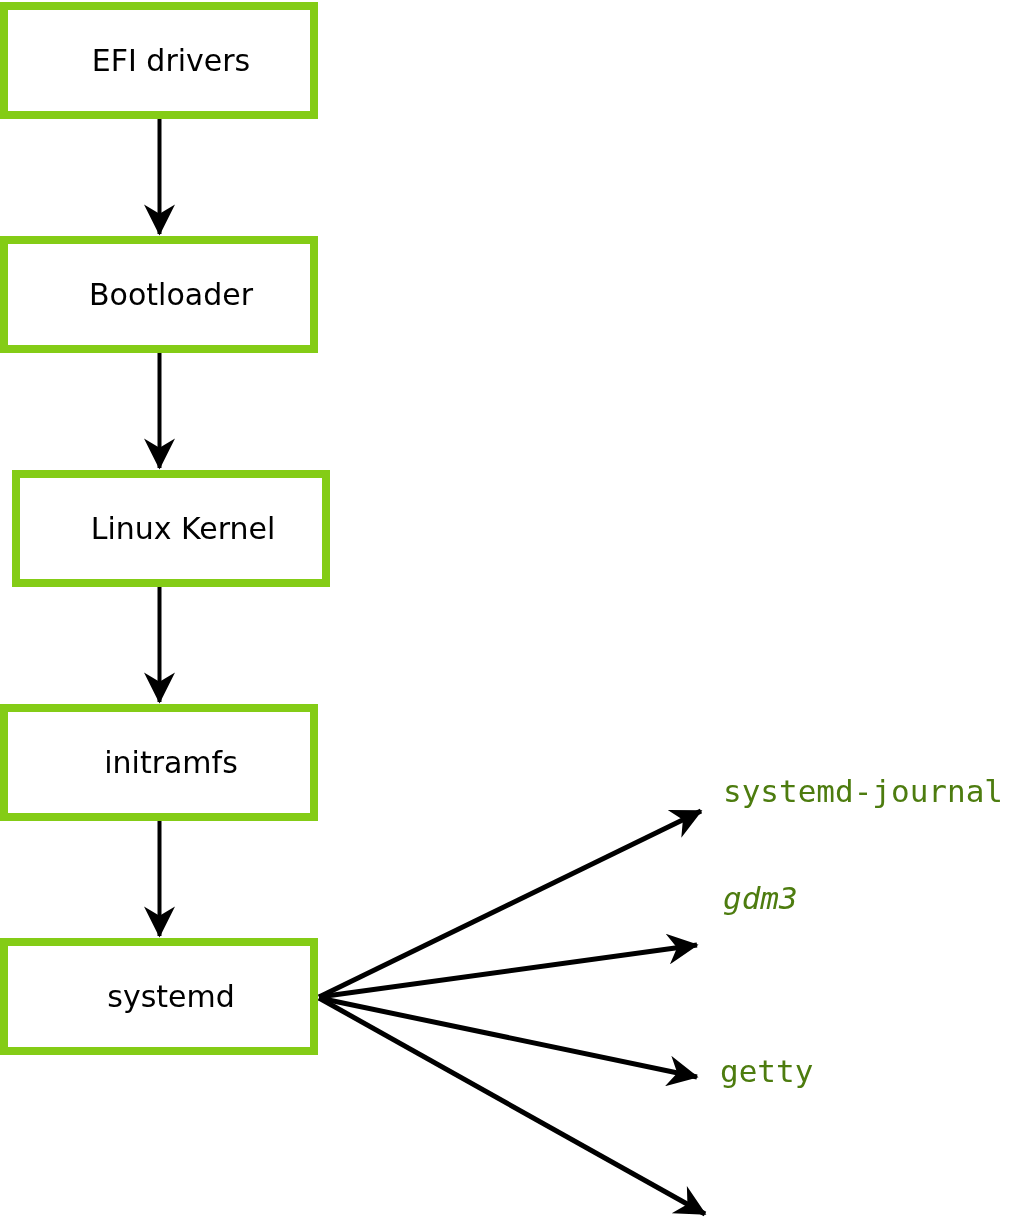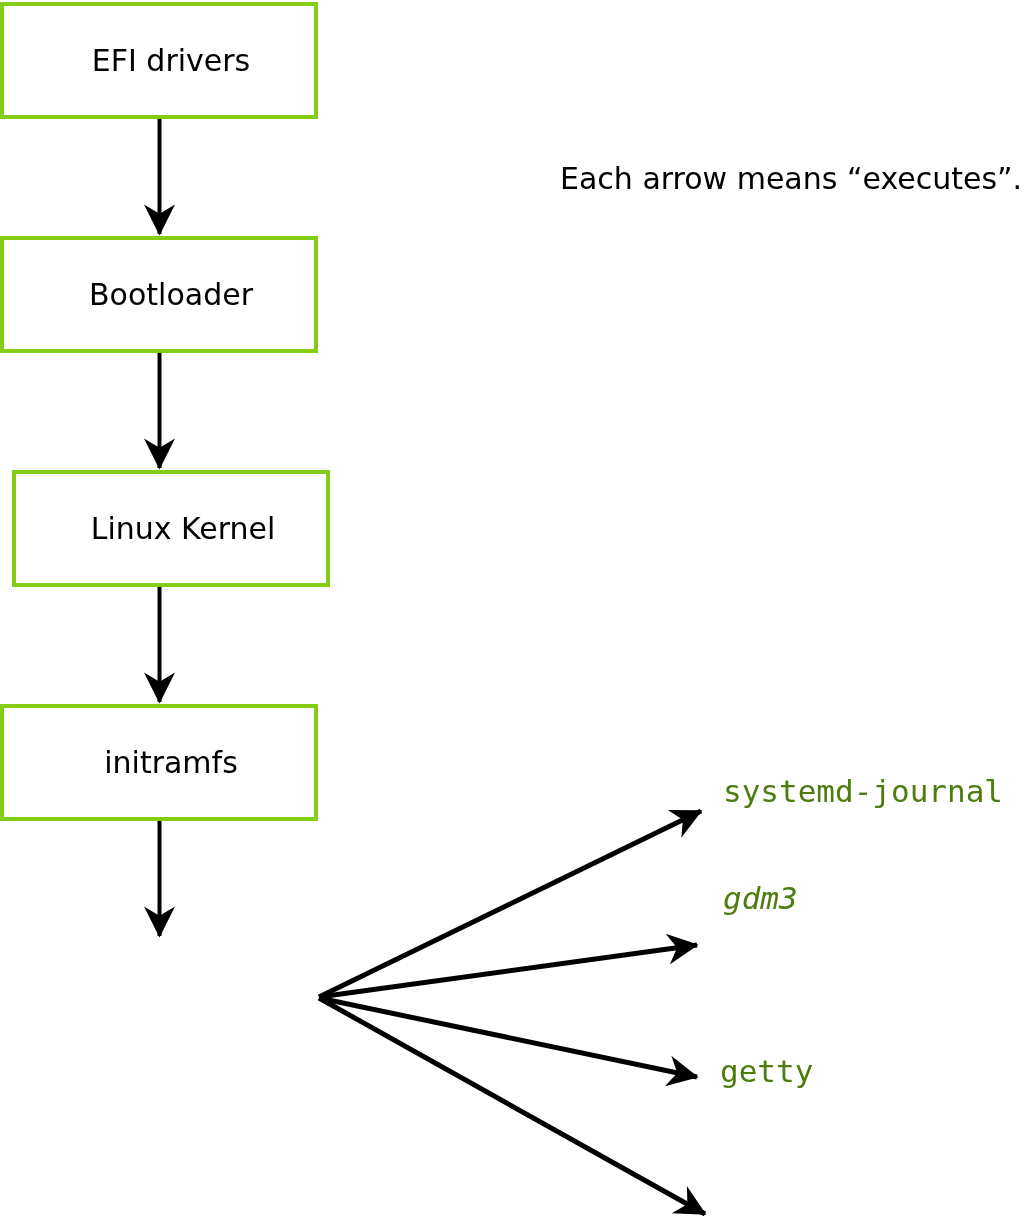--- a/index.html
+++ b/index.html
@@ -22,21 +22,21 @@
     top: 0;
     width: 1023px;
     height: 1230px;
   }
   .node {
     position: absolute;
     left: 0;
     width: 318px;
     height: 117px;
     box-sizing: border-box;
-    border: 4px solid #84cc16;
+    border: 8px solid #84cc16;
     background: #ffffff;
     display: flex;
     align-items: center;
     justify-content: center;
     font-size: 30px;
     line-height: 1;
     color: #000000;
     padding-left: 24px;
   }
   .node-efi        { top: 2px; }
@@ -98,21 +98,23 @@
   </div>
   <div class="node node-bootloader">
     <span>Bootloader</span>
   </div>
   <div class="node node-kernel">
     <span>Linux Kernel</span>
   </div>
   <div class="node node-initramfs">
     <span>initramfs</span>
   </div>
+  <div class="node node-systemd">
+    <span>systemd</span>
+  </div>
 
-  <div class="caption">Each arrow means “executes”.</div>
 
   <div class="spawn-label spawn-journal">systemd-journal</div>
   <div class="spawn-label spawn-gdm3">gdm3</div>
   <div class="spawn-label spawn-getty">getty</div>
   <div class="spawn-label spawn-sshd">sshd</div>
 
 </div>
 
 </body></html>

